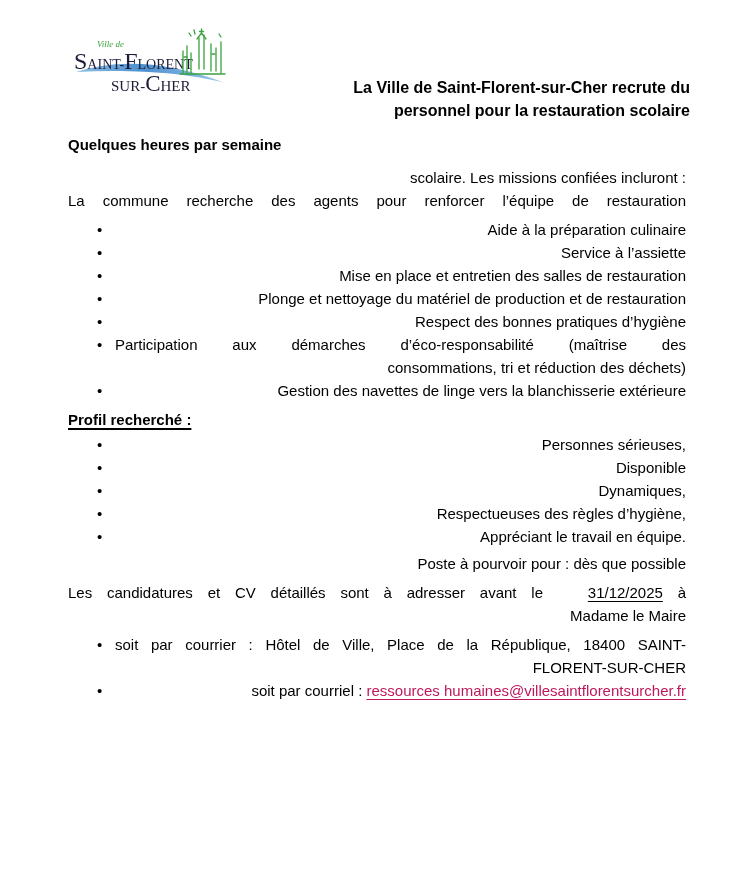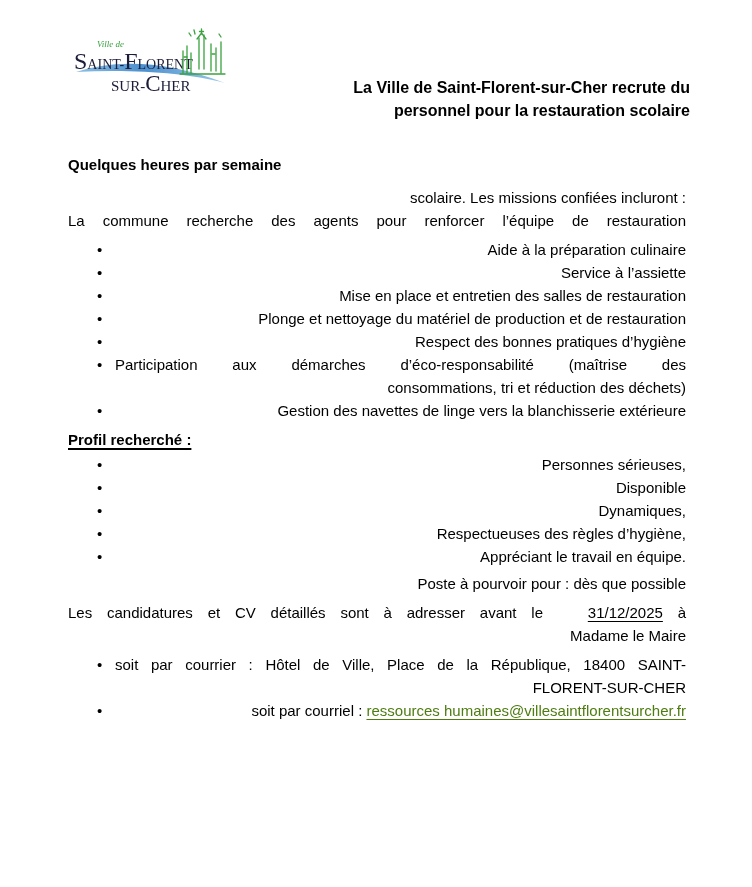--- a/index.html
+++ b/index.html
@@ -20,21 +20,21 @@
   .doc-title {
     position: absolute;
     left: 230px; top: 76px; width: 460px;
     text-align: center;
     font-weight: bold;
     font-size: 16px;
     line-height: 23px;
   }
   .content {
     position: absolute;
-    left: 68px; top: 153px; width: 618px;
+    left: 68px; top: 133px; width: 618px;
   }
   .content h2, .content p, .content ul { margin: 0; padding: 0; }
   h2 { font-size: 15px; font-weight: bold; line-height: 23px; }
   .ul-h {
     display: inline-block;
     text-decoration: underline;
     text-decoration-thickness: 1.5px;
     text-underline-offset: 3px;
   }
   .ln { display: block; line-height: 23px; text-align: right; }
@@ -46,21 +46,21 @@
   .ul-missions { margin-top: 6px !important; }
   .h-def     { margin-top: 16px !important; }
   .p-def     { margin-top: 8px !important; }
   .h-prof    { margin-top: 6px !important; }
   .ul-prof   { margin-top: 2px !important; }
   .p-avail   { margin-top: 4px !important; }
   .p-app     { margin-top: 6px !important; }
   .ul-contact{ margin-top: 6px !important; }
   .u { text-decoration: underline; text-underline-offset: 3px; margin-left: 30px; }
   .link {
-    color: #4d7c0f;
+    color: #be185d;
     text-decoration: underline;
     text-underline-offset: 3px;
     cursor: pointer;
   }
   .lg-serif { font-family: "Liberation Serif", serif; }
 </style>
 </head>
 <body>
 
 <svg class="logo" viewBox="0 0 155 74" aria-hidden="true">

